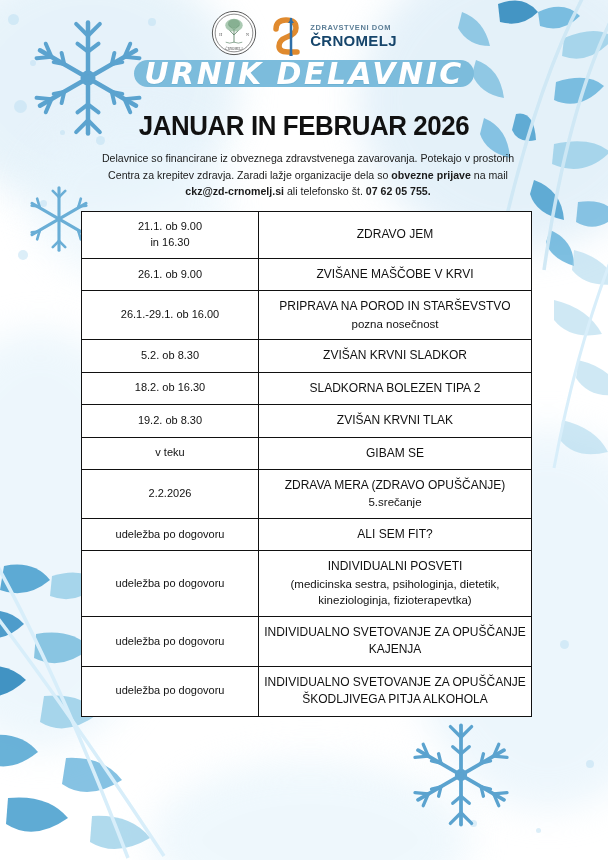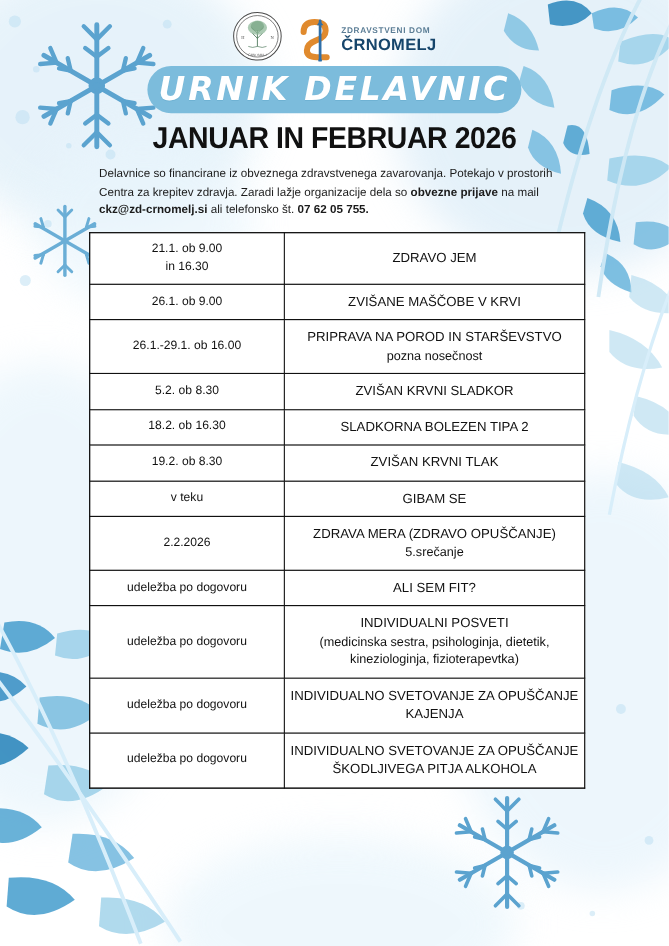--- a/index.html
+++ b/index.html
@@ -79,21 +79,21 @@
     color: #16456b;
     margin-top: 1px;
   }
 
   .banner {
     position: absolute;
     top: 60px;
     left: 50%;
     transform: translateX(-50%);
     width: 340px;
-    height: 43px;
+    height: 27px;
     background: #7cbcdc;
     border-radius: 22px;
     z-index: 5;
     display: flex;
     align-items: center;
     justify-content: center;
   }
   .banner-text {
     color: #ffffff;
     font-family: "DejaVu Sans", sans-serif;
@@ -115,38 +115,39 @@
     font-size: 27.5px;
     font-weight: bold;
     letter-spacing: -0.4px;
     font-stretch: condensed;
     transform: scaleX(0.94);
   }
 
   .intro {
     position: absolute;
     top: 150px;
-    left: 90px;
+    left: 78px;
     width: 460px;
+    text-align: center;
     z-index: 5;
     font-size: 10.6px;
     line-height: 1.58;
     color: #1b1b1b;
   }
   .intro b { font-weight: bold; }
 
   
   .schedule {
     position: absolute;
     left: 81px;
     top: 211px;
     width: 451px;
     border-collapse: collapse;
     z-index: 5;
-    background: #404040;
+    background: #0ea5e9;
     table-layout: fixed;
   }
   .schedule td {
     border: 1.6px solid #111111;
     background: #ffffff;
     text-align: center;
     vertical-align: middle;
     padding: 7px 4px;
     color: #111111;
   }

